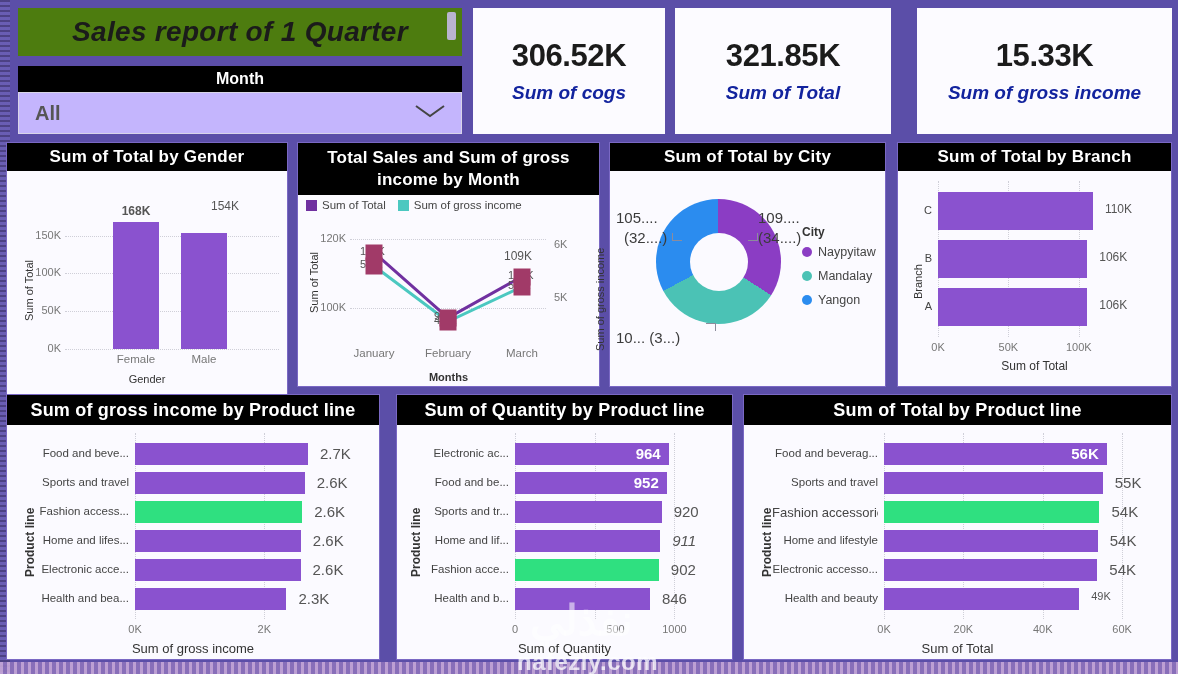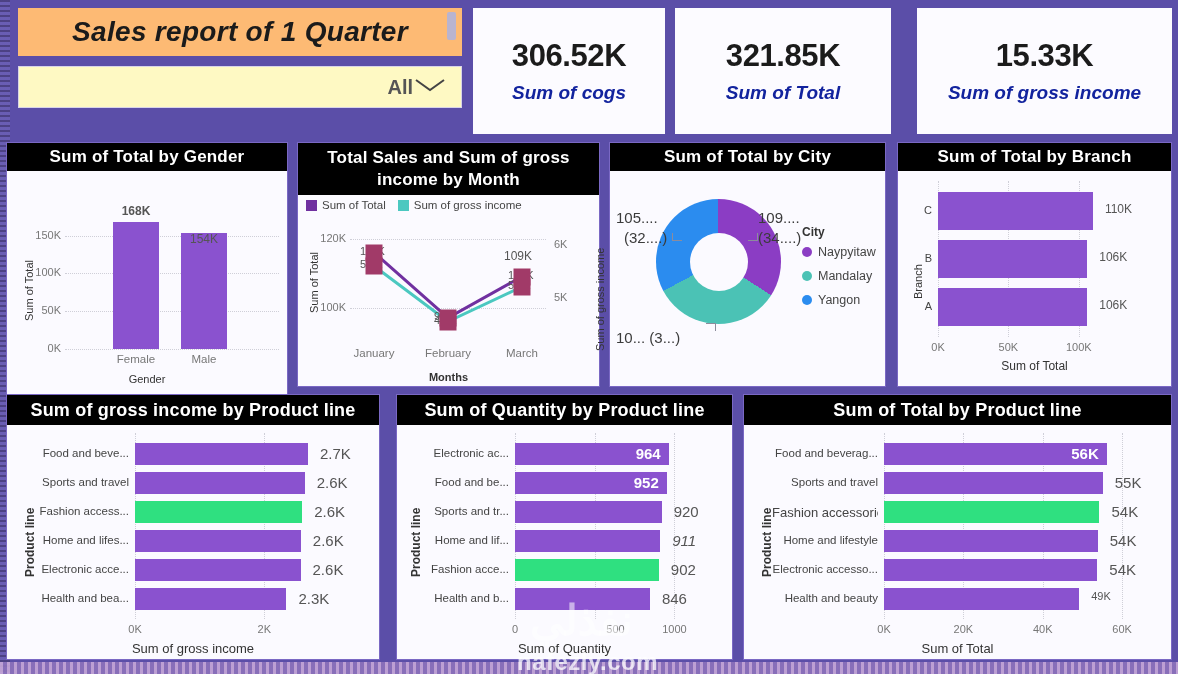--- a/index.html
+++ b/index.html
@@ -35,40 +35,40 @@
     background: #000; color: #fff;
     font-weight: bold; text-align: center;
     letter-spacing: .2px;
     display: flex; align-items: center; justify-content: center;
   }
   .plot { position: absolute; left: 0; right: 0; bottom: 0; }
 
   
   #title-card {
     left: 18px; top: 8px; width: 444px; height: 48px;
-    background: #fdba74; border: none;
+    background: #4d7c0f; border: none;
     display: flex; align-items: center; justify-content: center;
   }
   #title-card .t {
     font-size: 28px; font-style: italic; font-weight: bold;
     color: #1b1b1b; letter-spacing: .3px;
   }
   #title-scroll {
     position: absolute; left: 447px; top: 12px; width: 9px; height: 28px;
     background: #b9b4cf; border-radius: 2px;
   }
   
   #slicer { left: 18px; top: 66px; width: 444px; height: 68px; border: none; background: transparent; }
   #slicer .hdr {
     background: #000; color: #fff; height: 26px; font-size: 16px; font-weight: bold;
     display: flex; align-items: center; justify-content: center;
   }
   #slicer .box {
-    background: #fef9c3; height: 42px; border: 1px solid #d8d4e8;
-    display: flex; align-items: center; justify-content: flex-end;
+    background: #c4b5fd; height: 42px; border: 1px solid #d8d4e8;
+    display: flex; align-items: center; justify-content: space-between;
     padding: 0 14px 0 16px;
   }
   #slicer .val { font-size: 20px; font-weight: bold; color: #555; }
   #slicer .chev { color: #444; }
 
   
   .kpi {
     background: #fcfbff; border: none;
     display: flex; flex-direction: column; align-items: center; justify-content: center;
     gap: 8px; top: 8px; height: 126px;
@@ -146,20 +146,21 @@
 
   <div class="edge-strip"></div>
   <div class="edge-strip bottom"></div>
 
   <div class="panel" id="title-card">
     <span class="t">Sales report of 1 Quarter</span>
   </div>
   <div id="title-scroll"></div>
 
   <div class="panel" id="slicer">
+    <div class="hdr">Month</div>
     <div class="box">
       <span class="val">All</span>
       <span class="chev">
         <svg width="34" height="16" viewBox="0 0 34 16">
             <polyline points="3,3 17,13 31,3" fill="none" stroke="#444" stroke-width="2"></polyline>
           </svg>
       </span>
     </div>
   </div>
 
@@ -186,21 +187,21 @@
         <div class="gridline" style="left:58px;width:214px;top:140.22222222222223px;"></div>
         <div class="tick" style="left:12px;top:133.22222222222223px;width:42px;text-align:right;">50K</div>
         <div class="gridline" style="left:58px;width:214px;top:102.44444444444444px;"></div>
         <div class="tick" style="left:12px;top:95.44444444444444px;width:42px;text-align:right;">100K</div>
         <div class="gridline" style="left:58px;width:214px;top:64.66666666666666px;"></div>
         <div class="tick" style="left:12px;top:57.66666666666666px;width:42px;text-align:right;">150K</div>
         <div class="vbar" style="left:106px;top:51.06666666666666px;width:46px;height:126.93333333333334px;background:#8a52cf;"></div>
         <div class="dlabel" style="left:94px;top:33.06666666666666px;width:70px;text-align:center;font-weight:bold;">168K</div>
         <div class="tick" style="left:88px;top:182px;width:82px;text-align:center;font-size:11.5px;">Female</div>
         <div class="vbar" style="left:174px;top:61.644444444444446px;width:46px;height:116.35555555555555px;background:#8a52cf;"></div>
-        <div class="dlabel" style="left:162px;top:61px;width:70px;text-align:center;">154K</div>
+        <div class="dlabel" style="left:162px;top:28px;width:70px;text-align:right;">154K</div>
         <div class="tick" style="left:156px;top:182px;width:82px;text-align:center;font-size:11.5px;">Male</div>
       </div>
   </div>
 
   <div class="panel" id="p-line">
     <div class="panel-title">Total Sales and Sum of gross income by Month</div>
     <div class="plot" id="plot-line" style="top: 52px; height: 193px;">
         <div style="position:absolute;left:8px;top:4px;display:flex;gap:12px;">
           <div class="lc-legend" style="position:relative;">
             <div class="legend-sw" style="background:#7030a0;"></div>

